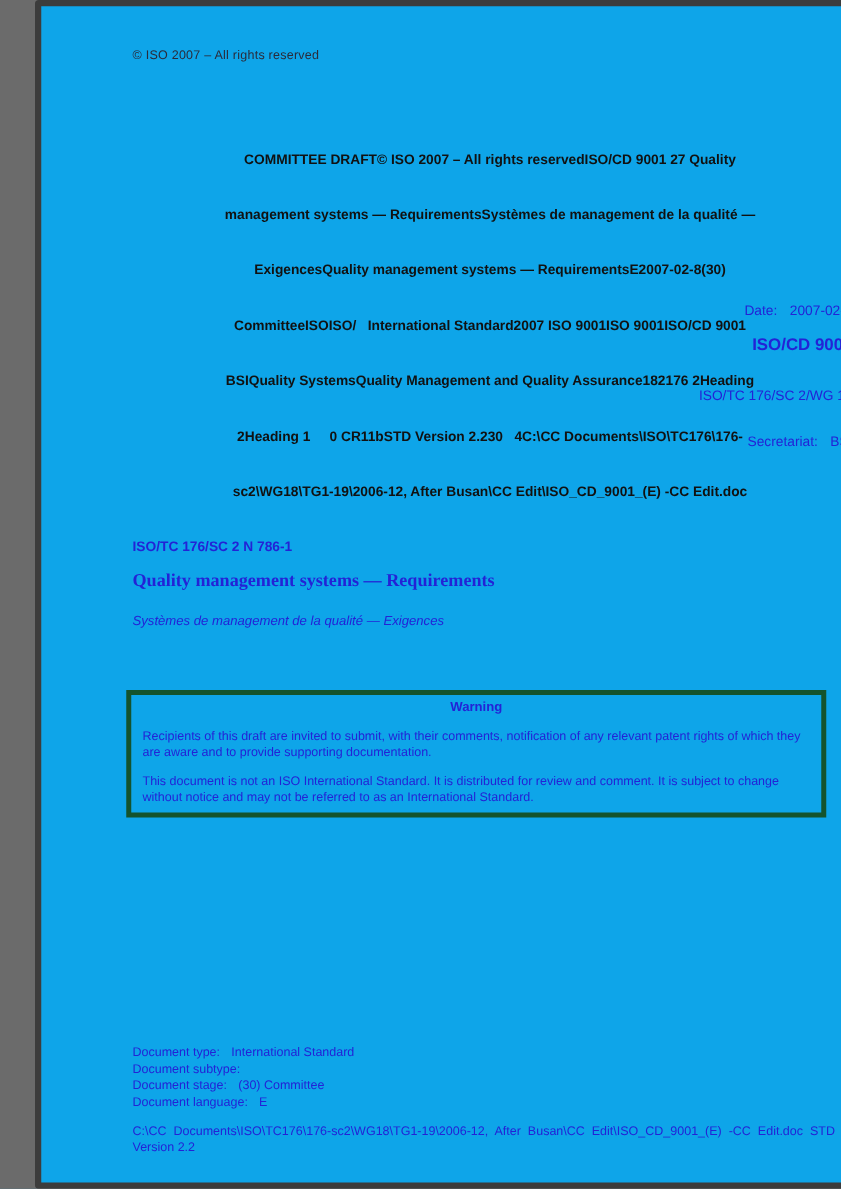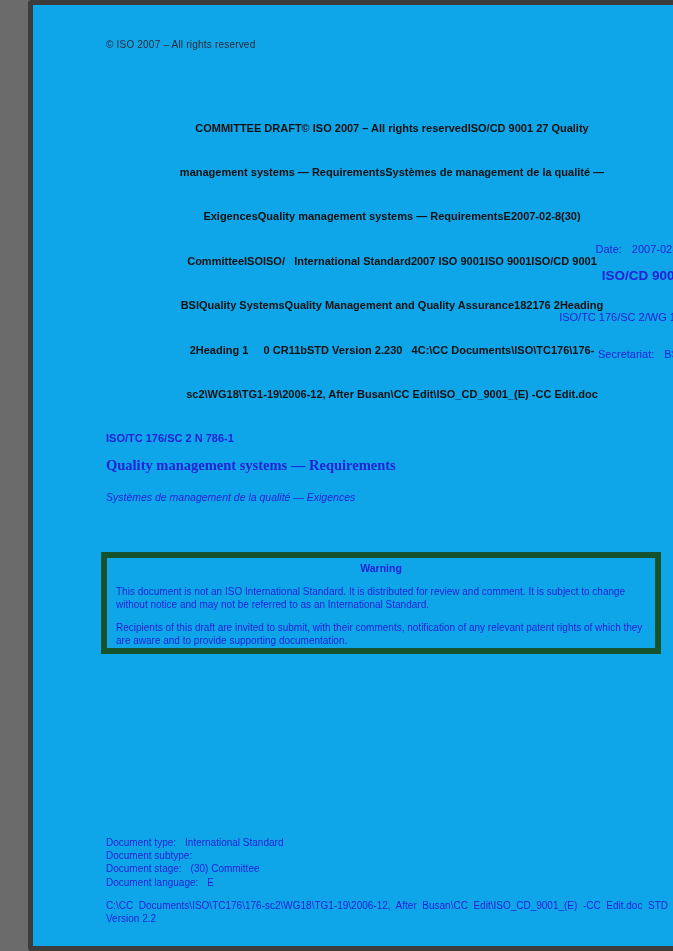--- a/index.html
+++ b/index.html
@@ -68,21 +68,21 @@
     left: 73px; top: 486px;
     color: #2323d6;
     font-style: italic;
     font-size: 10.5px;
   }
 
   .warning-box {
     position: absolute;
     left: 68px; top: 547px;
     width: 560px; height: 102px;
-    border: 6px solid #14532d;
+    border: 4px solid #14532d;
     padding: 4px 9px 0 9px;
     color: #2323d6;
     font-size: 10px;
     line-height: 13px;
   }
   .warning-heading {
     text-align: center;
     font-weight: bold;
     font-size: 10.5px;
   }
@@ -136,22 +136,22 @@
   <div class="meta-line meta-secretariat">
     <span>Secretariat:</span><span class="val">BSI</span>
   </div>
 
   <div class="title-en">Quality management systems — Requirements</div>
 
   <div class="title-fr">Systèmes de management de la qualité — Exigences</div>
 
   <div class="warning-box">
     <div class="warning-heading">Warning</div>
+    <p>Recipients of this draft are invited to submit, with their comments, notification of any relevant patent rights of which they are aware and to provide supporting documentation.</p>
     <p>This document is not an ISO International Standard. It is distributed for review and comment. It is subject to change without notice and may not be referred to as an International Standard.</p>
-    <p>Recipients of this draft are invited to submit, with their comments, notification of any relevant patent rights of which they are aware and to provide supporting documentation.</p>
   </div>
 
   <div class="doc-info">
     <div class="row">
       <span>Document type:</span><span class="val">International Standard</span>
     </div>
     <div class="row">
       <span>Document subtype:</span><span class="val"></span>
     </div>
     <div class="row">

